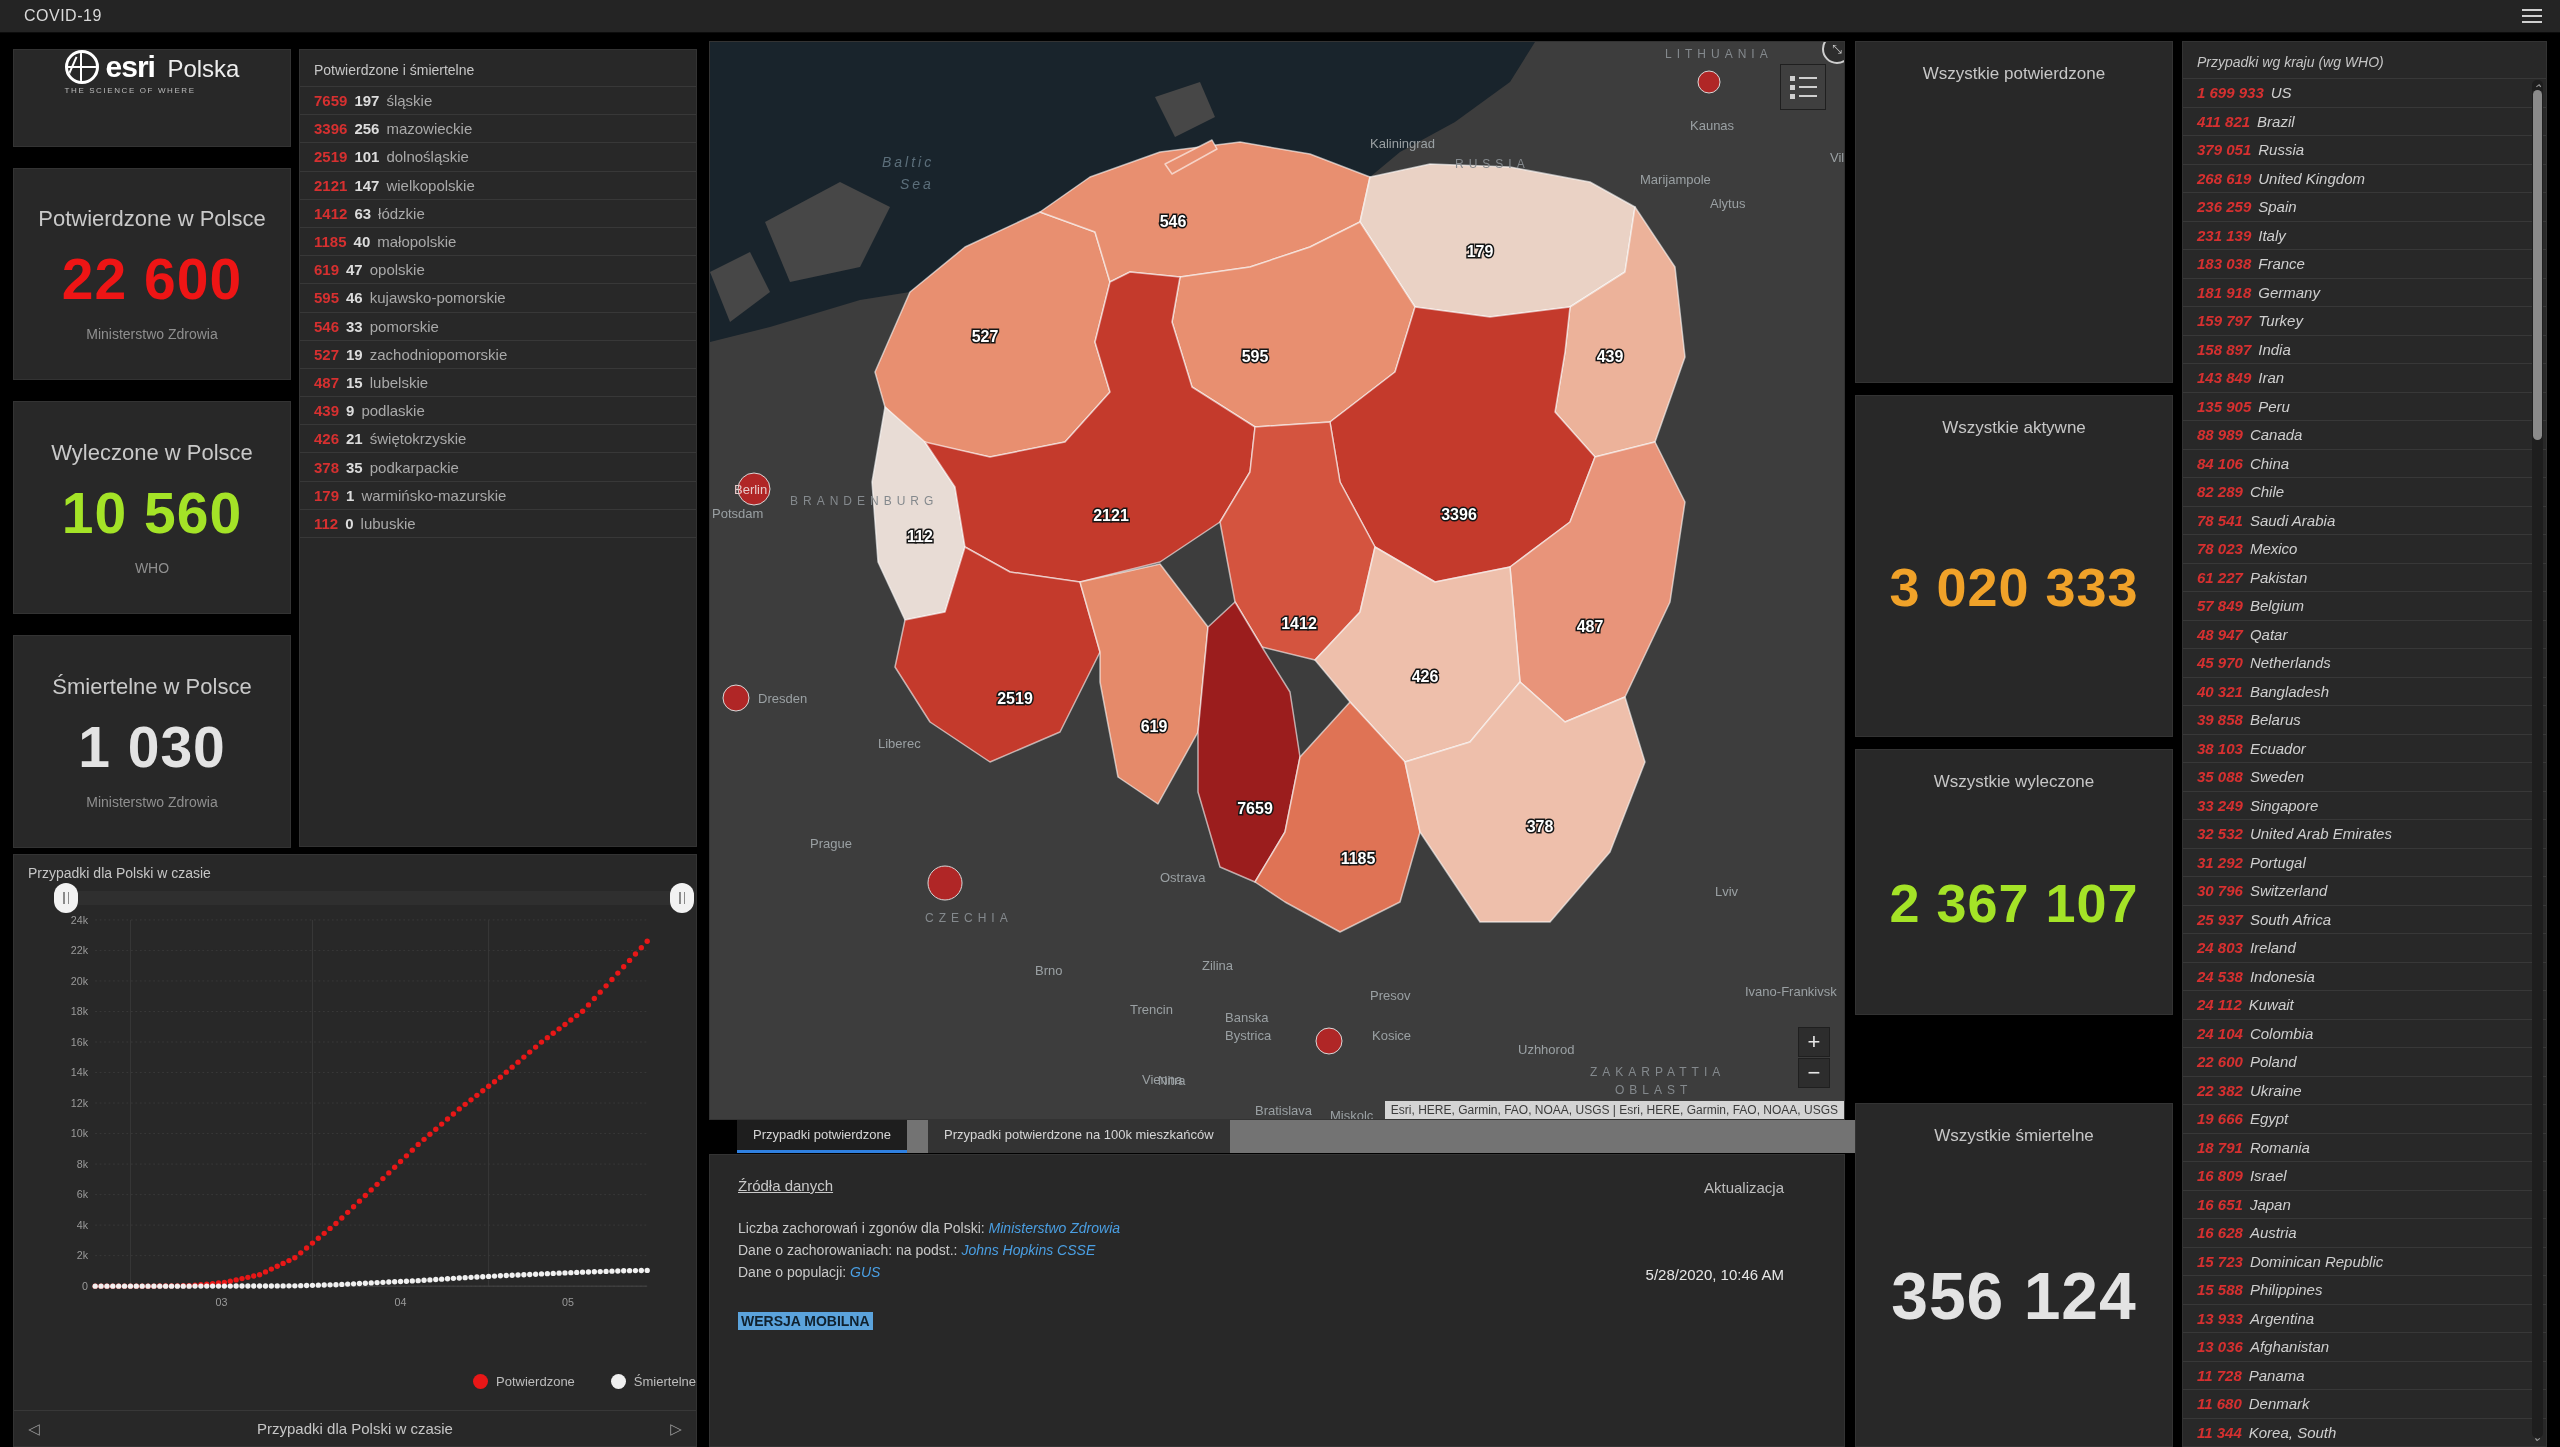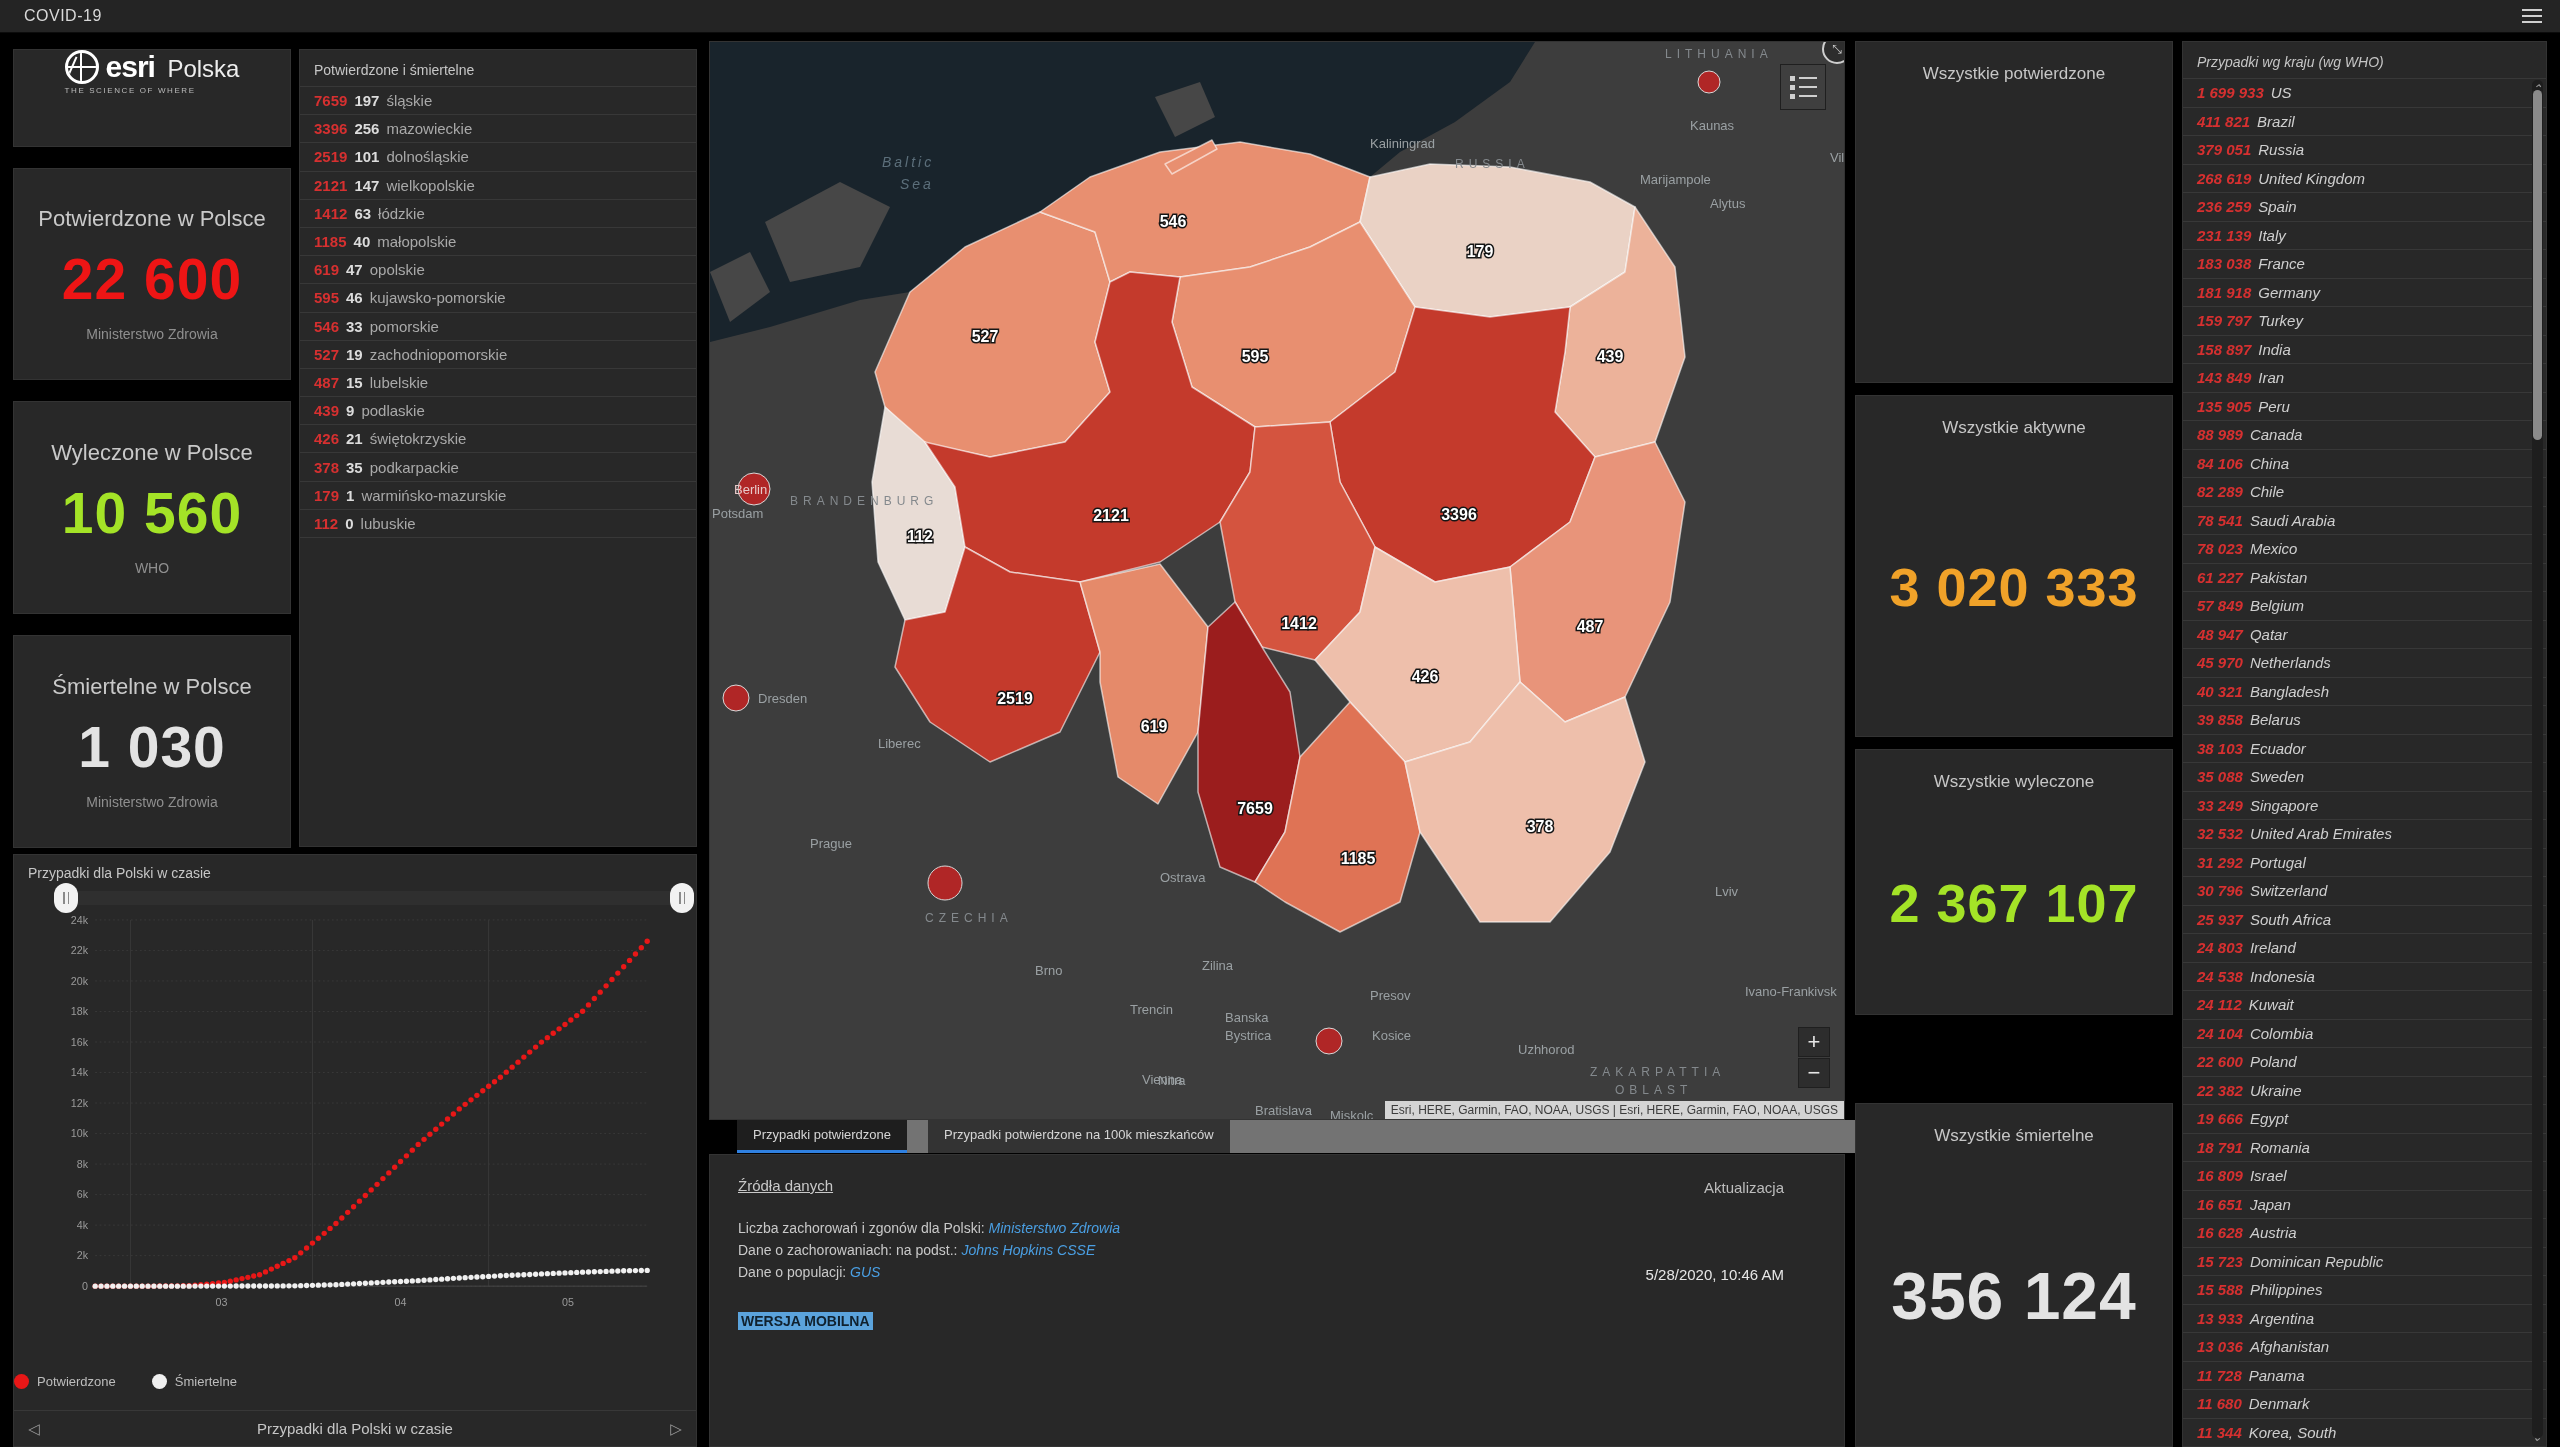--- a/index.html
+++ b/index.html
@@ -104,21 +104,21 @@
   
   #chart-panel { overflow:hidden; }
   #chart-title { color:#c6c6c6; font-size:14px; padding:10px 14px; }
   #slider { position:absolute; left:50px; top:36px; width:620px; height:14px;
             background:#2f2f2f; border-radius:7px; }
   .slider-handle { position:absolute; top:-8px; width:24px; height:30px; background:#f2f2f2;
                    border-radius:12px; display:flex; align-items:center; justify-content:center;
                    gap:3px; cursor:ew-resize; }
   .slider-handle i { width:1.5px; height:12px; background:#8a8a8a; }
   #chart-legend { position:absolute; left:0; width:100%; top:519px; display:flex;
-                  justify-content:flex-start; gap:36px; }
+                  justify-content:flex-end; gap:36px; }
   .leg-item { display:flex; align-items:center; gap:8px; color:#bdbdbd; font-size:13px; }
   .leg-dot { width:15px; height:15px; border-radius:50%; }
   #chart-caption { position:absolute; left:0; bottom:0; width:100%; height:36px;
                    border-top:1px solid #383838; display:flex; align-items:center; }
   #chart-caption .cap { flex:1; text-align:center; color:#c6c6c6; font-size:15px; }
   .cap-arrow { color:#9a9a9a; font-size:15px; width:40px; text-align:center; cursor:pointer; }
 </style>
 </head>
 <body>
 

